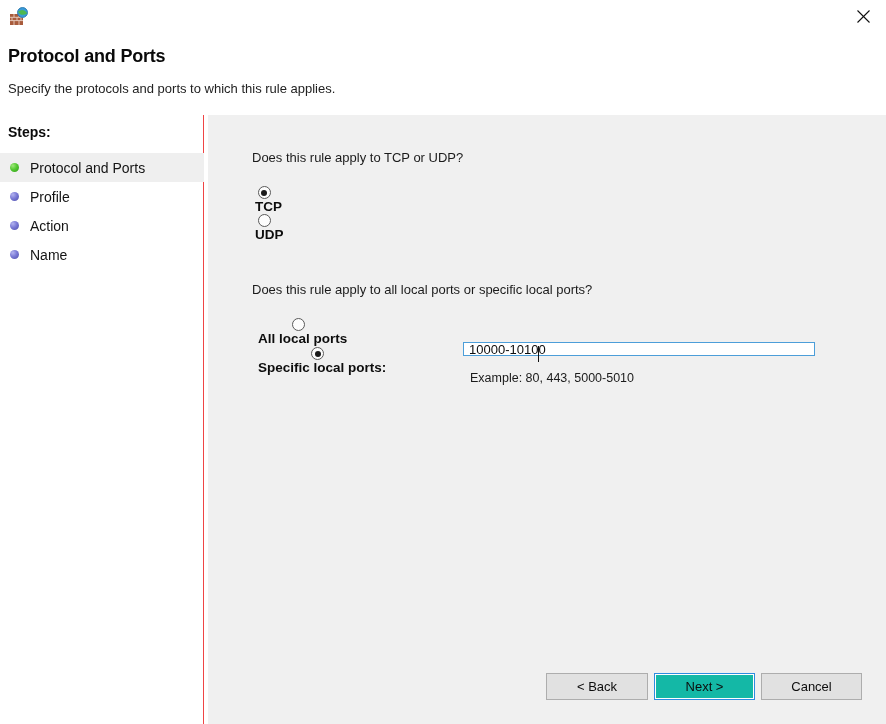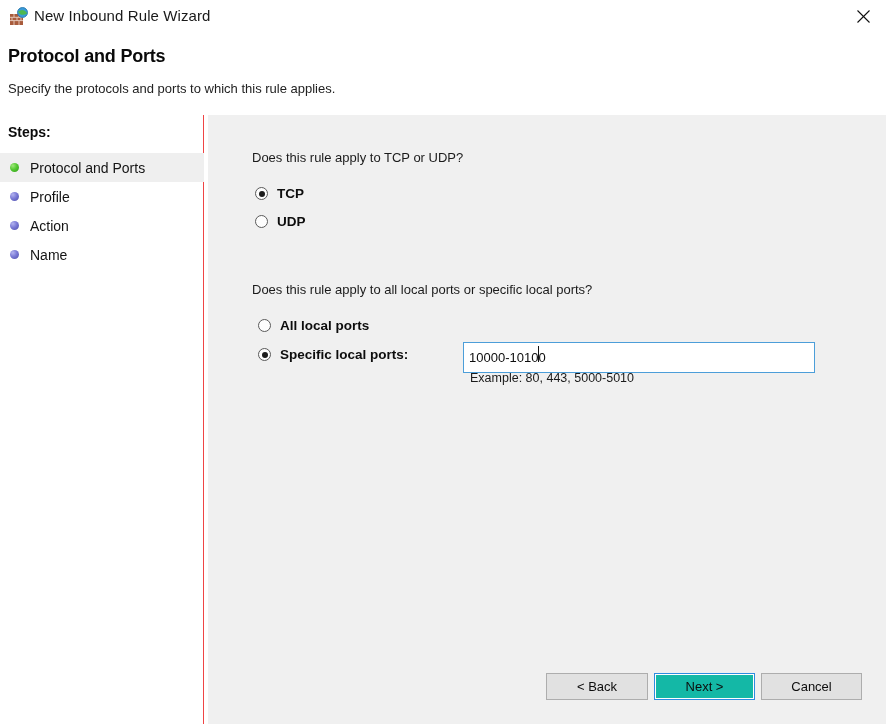--- a/index.html
+++ b/index.html
@@ -144,20 +144,21 @@
   }
   .q1 { left: 44px; top: 35px; }
   .q2 { left: 44px; top: 167px; text-align: right; }
 
   .radio-row {
     position: absolute;
     display: flex;
     align-items: center;
     cursor: default;
     white-space: nowrap;
+    flex-direction: column;
   }
   .radio {
     width: 13px; height: 13px;
     border-radius: 50%;
     border: 1px solid #5a5a5a;
     background: #fdfdfd;
     box-sizing: border-box;
     margin-right: 9px;
     flex: none;
     position: relative;
@@ -178,21 +179,21 @@
   }
 
   .r-tcp  { left: 47px; top: 71px; }
   .r-udp  { left: 47px; top: 99px; }
   .r-all  { left: 50px; top: 203px; }
   .r-spec { left: 50px; top: 232px; justify-content: flex-end; }
 
   .port-input {
     position: absolute;
     left: 255px; top: 227px;
-    width: 352px; height: 31px;
+    width: 352px; height: 14px;
     border: 1px solid #4c9ed9;
     background: #ffffff;
     box-sizing: border-box;
     font-family: "Liberation Sans", sans-serif;
     font-size: 13px;
     color: #0d0d0d;
     padding: 0 0 0 5px;
     outline: none;
     line-height: 23px;
   }
@@ -252,21 +253,20 @@
           <line x1="12" y1="10.3" x2="12" y2="13.6"></line>
           <line x1="5" y1="13.6" x2="5" y2="18"></line>
           <line x1="10" y1="13.6" x2="10" y2="18"></line>
         </g>
         <circle cx="13.5" cy="5.5" r="5" fill="#3a9ad9"></circle>
         <path d="M9 4.6 Q12 2.4 15.2 3.4 Q17.5 4.2 18.2 6.4 Q15 8.6 11.6 7.4 Q9.6 6.6 9 4.6 Z" fill="#4fb84f"></path>
         <circle cx="13.5" cy="5.5" r="5" fill="none" stroke="#1c6fa5" stroke-width="0.8"></circle>
       </g>
     </svg>
   </span>
-  <span class="title-text">New Inbound Rule Wizard</span>
   <div class="close-btn">
     <svg width="13" height="13" viewBox="0 0 13 13">
       <line x1="0.5" y1="0.5" x2="12.5" y2="12.5" stroke="#101010" stroke-width="1.1"></line>
       <line x1="12.5" y1="0.5" x2="0.5" y2="12.5" stroke="#101010" stroke-width="1.1"></line>
     </svg>
   </div>
 </div>
 
 <div class="header">
   <div class="header-title">Protocol and Ports</div>

